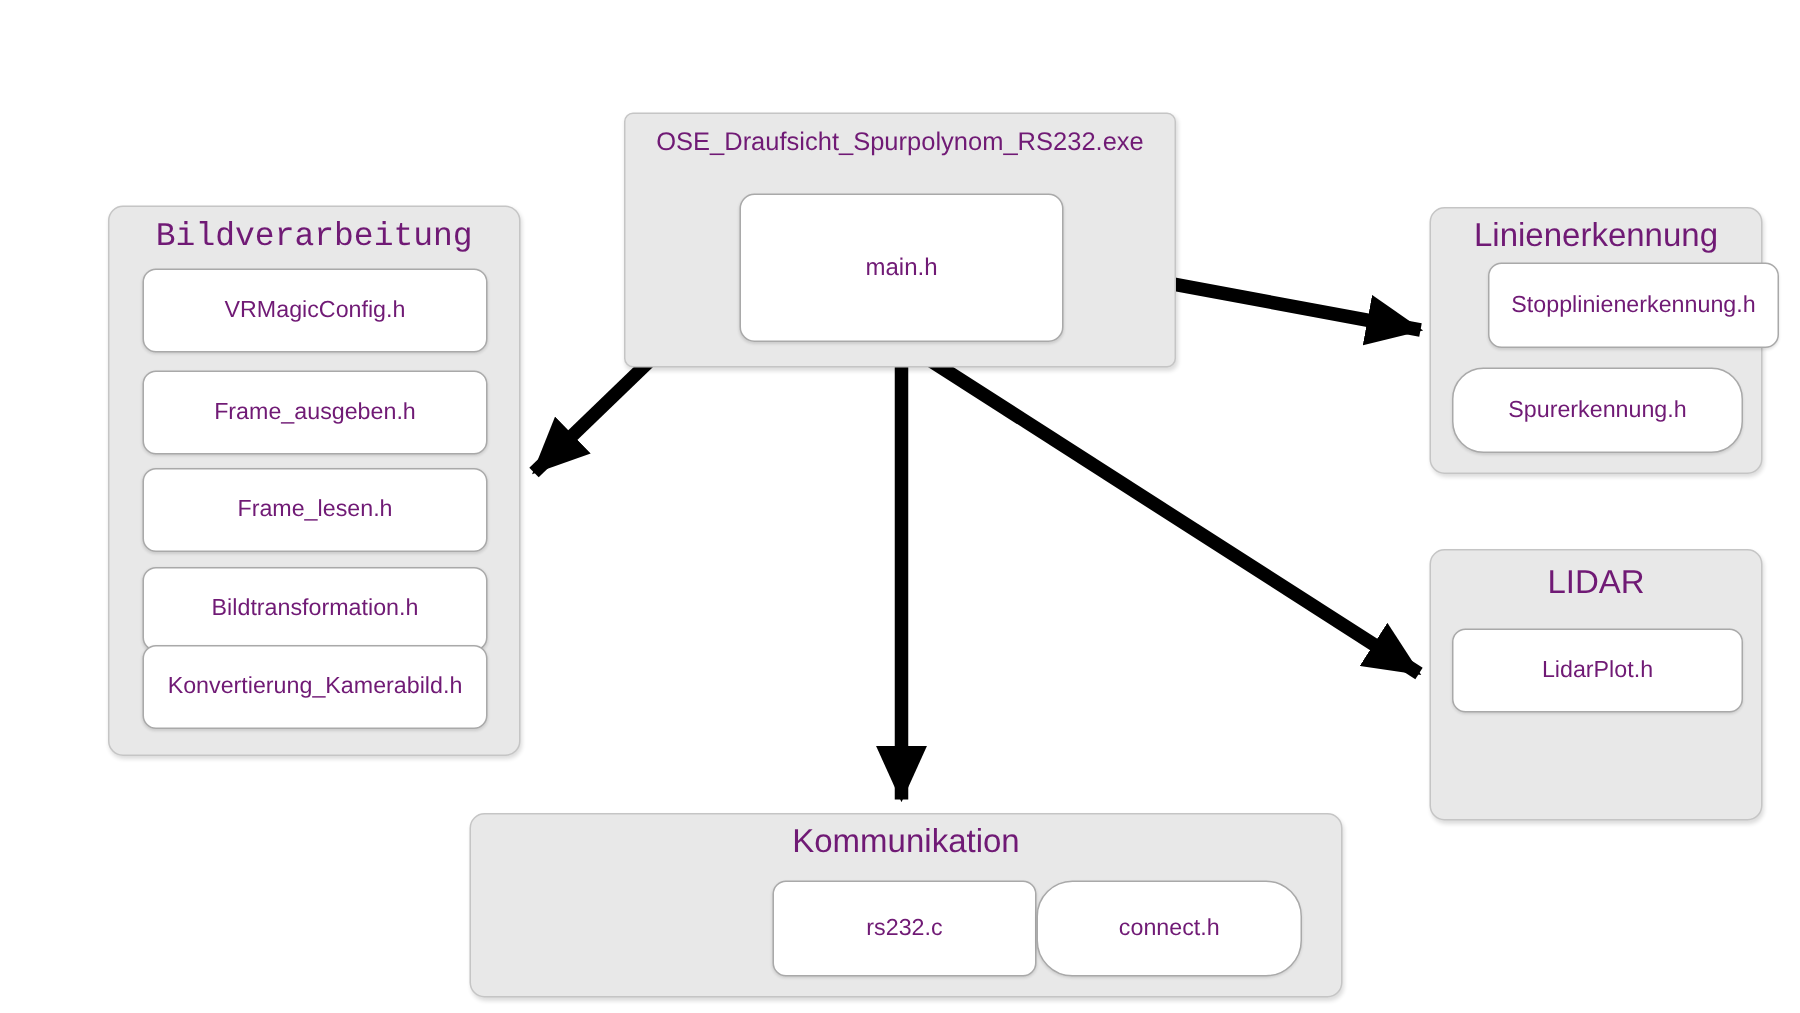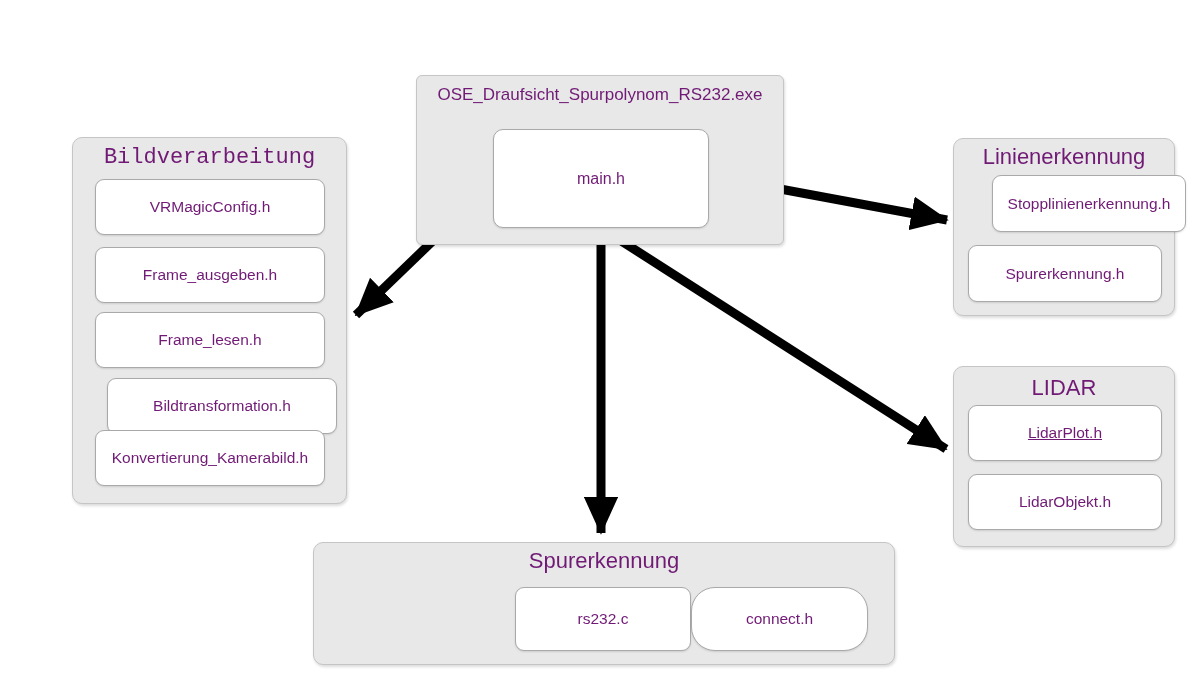--- a/index.html
+++ b/index.html
@@ -45,35 +45,34 @@
   <div class="group exe-group" style="left:416px; top:75px; width:366px; height:168px;">
     <div class="group-title exe-title" style="top:9px;">OSE_Draufsicht_Spurpolynom_RS232.exe</div>
     <div class="item main-node" style="left:76px; top:53px; width:214px; height:97px;">main.h</div>
   </div>
 
   <div class="group" style="left:72px; top:137px; width:273px; height:365px;">
     <div class="group-title" style="top:7px;font-family:Liberation Mono, monospace;">Bildverarbeitung</div>
     <div class="item" style="left:22px; top:109px; width:228px; height:54px;">Frame_ausgeben.h</div>
     <div class="item" style="left:22px; top:41px; width:228px; height:54px;">VRMagicConfig.h</div>
     <div class="item" style="left:22px; top:174px; width:228px; height:54px;text-align:center;">Frame_lesen.h</div>
-    <div class="item" style="left:22px; top:240px; width:228px; height:54px;margin-left:12px;">Bildtransformation.h</div>
+    <div class="item" style="left:22px; top:240px; width:228px; height:54px;">Bildtransformation.h</div>
     <div class="item" style="left:22px; top:292px; width:228px; height:54px;">Konvertierung_Kamerabild.h</div>
   </div>
 
   <div class="group" style="left:953px; top:138px; width:220px; height:176px;">
     <div class="group-title" style="top:5px;">Linienerkennung</div>
     <div class="item" style="left:14px; top:36px; width:192px; height:55px;margin-left:24px;">Stopplinienerkennung.h</div>
-    <div class="item" style="left:14px; top:106px; width:192px; height:55px;">Spurerkennung.h</div>
+    <div class="item" style="left:14px; top:106px; width:192px; height:55px;border-radius:21px;">Spurerkennung.h</div>
   </div>
 
   <div class="group" style="left:953px; top:366px; width:220px; height:179px;">
     <div class="group-title" style="top:8px;">LIDAR</div>
-    <div class="item" style="left:14px; top:38px; width:192px; height:54px;text-decoration:underline;">LidarPlot.h</div>
-    <div class="item" style="left:14px; top:107px; width:192px; height:54px;">LidarObjekt.h</div>
+    <div class="item" style="left:14px; top:52px; width:192px; height:54px;">LidarPlot.h</div>
   </div>
 
   <div class="group" style="left:313px; top:542px; width:580px; height:121px;">
-    <div class="group-title" style="top:5px;">Spurerkennung</div>
+    <div class="group-title" style="top:5px;">Kommunikation</div>
     <div class="item" style="left:201px; top:44px; width:174px; height:62px;">rs232.c</div>
     <div class="item" style="left:377px; top:44px; width:175px; height:62px;border-radius:24px;">connect.h</div>
   </div>
 
 </div>
 
 </body></html>

